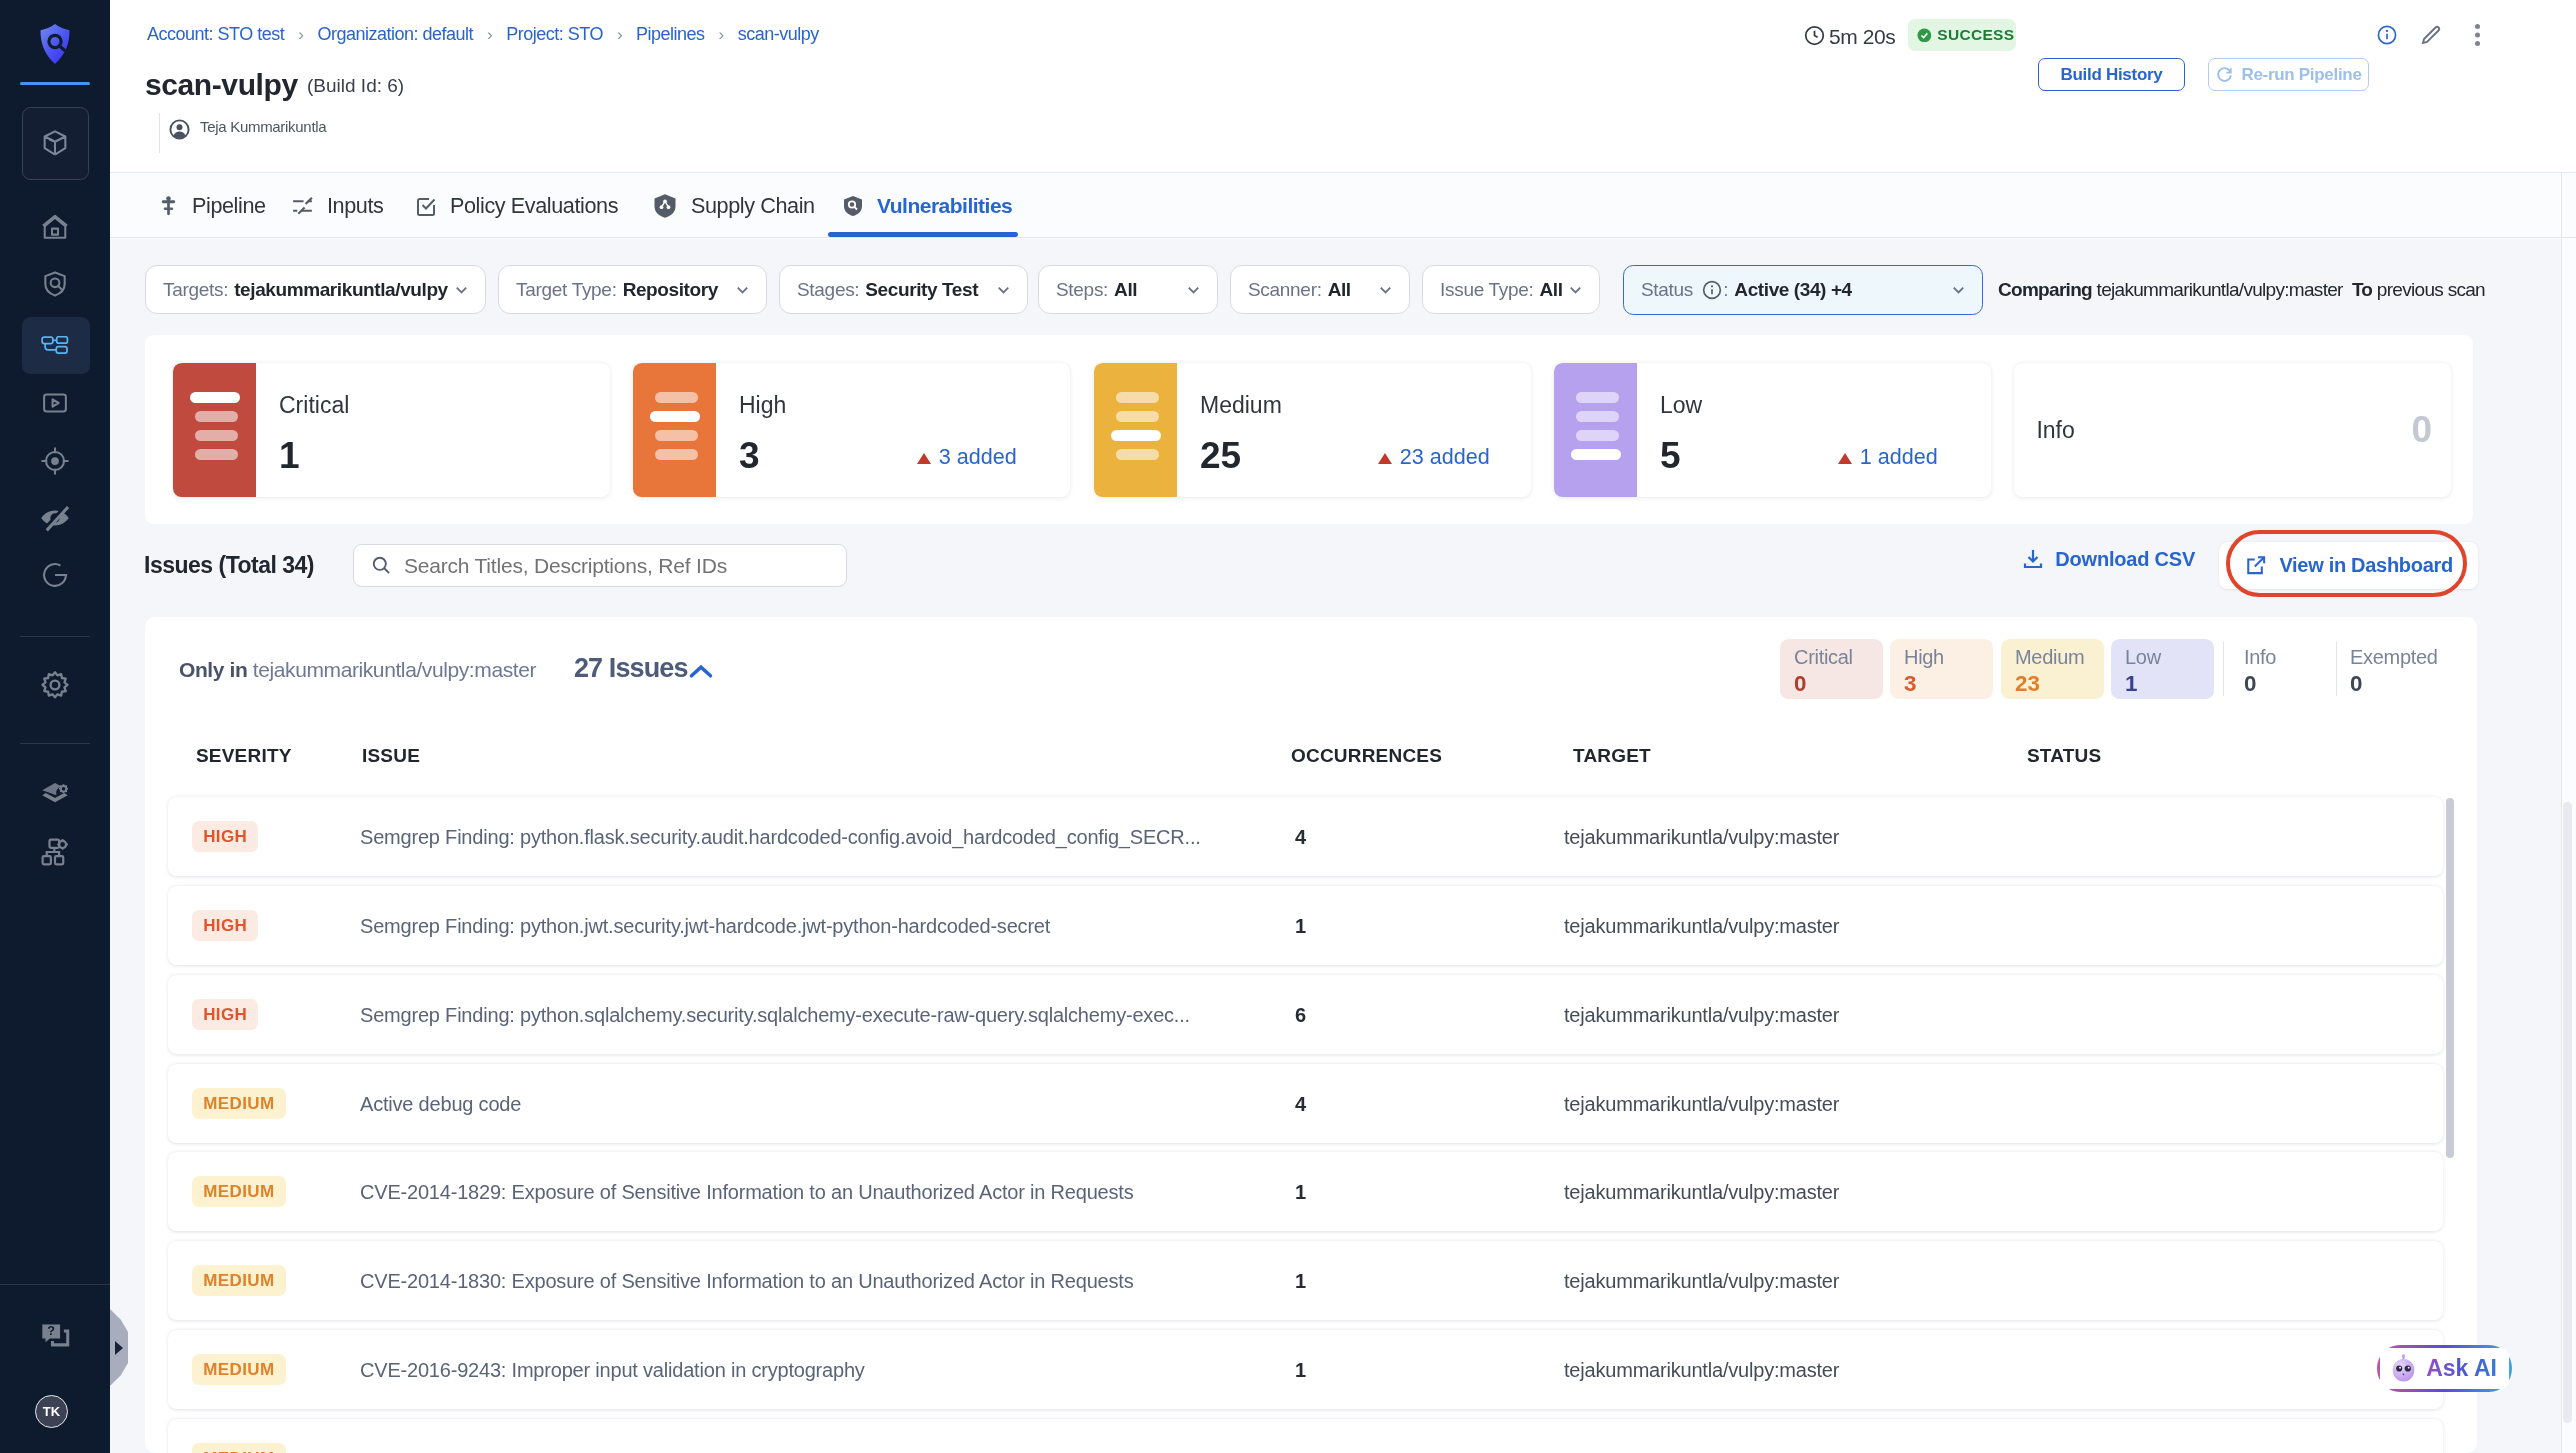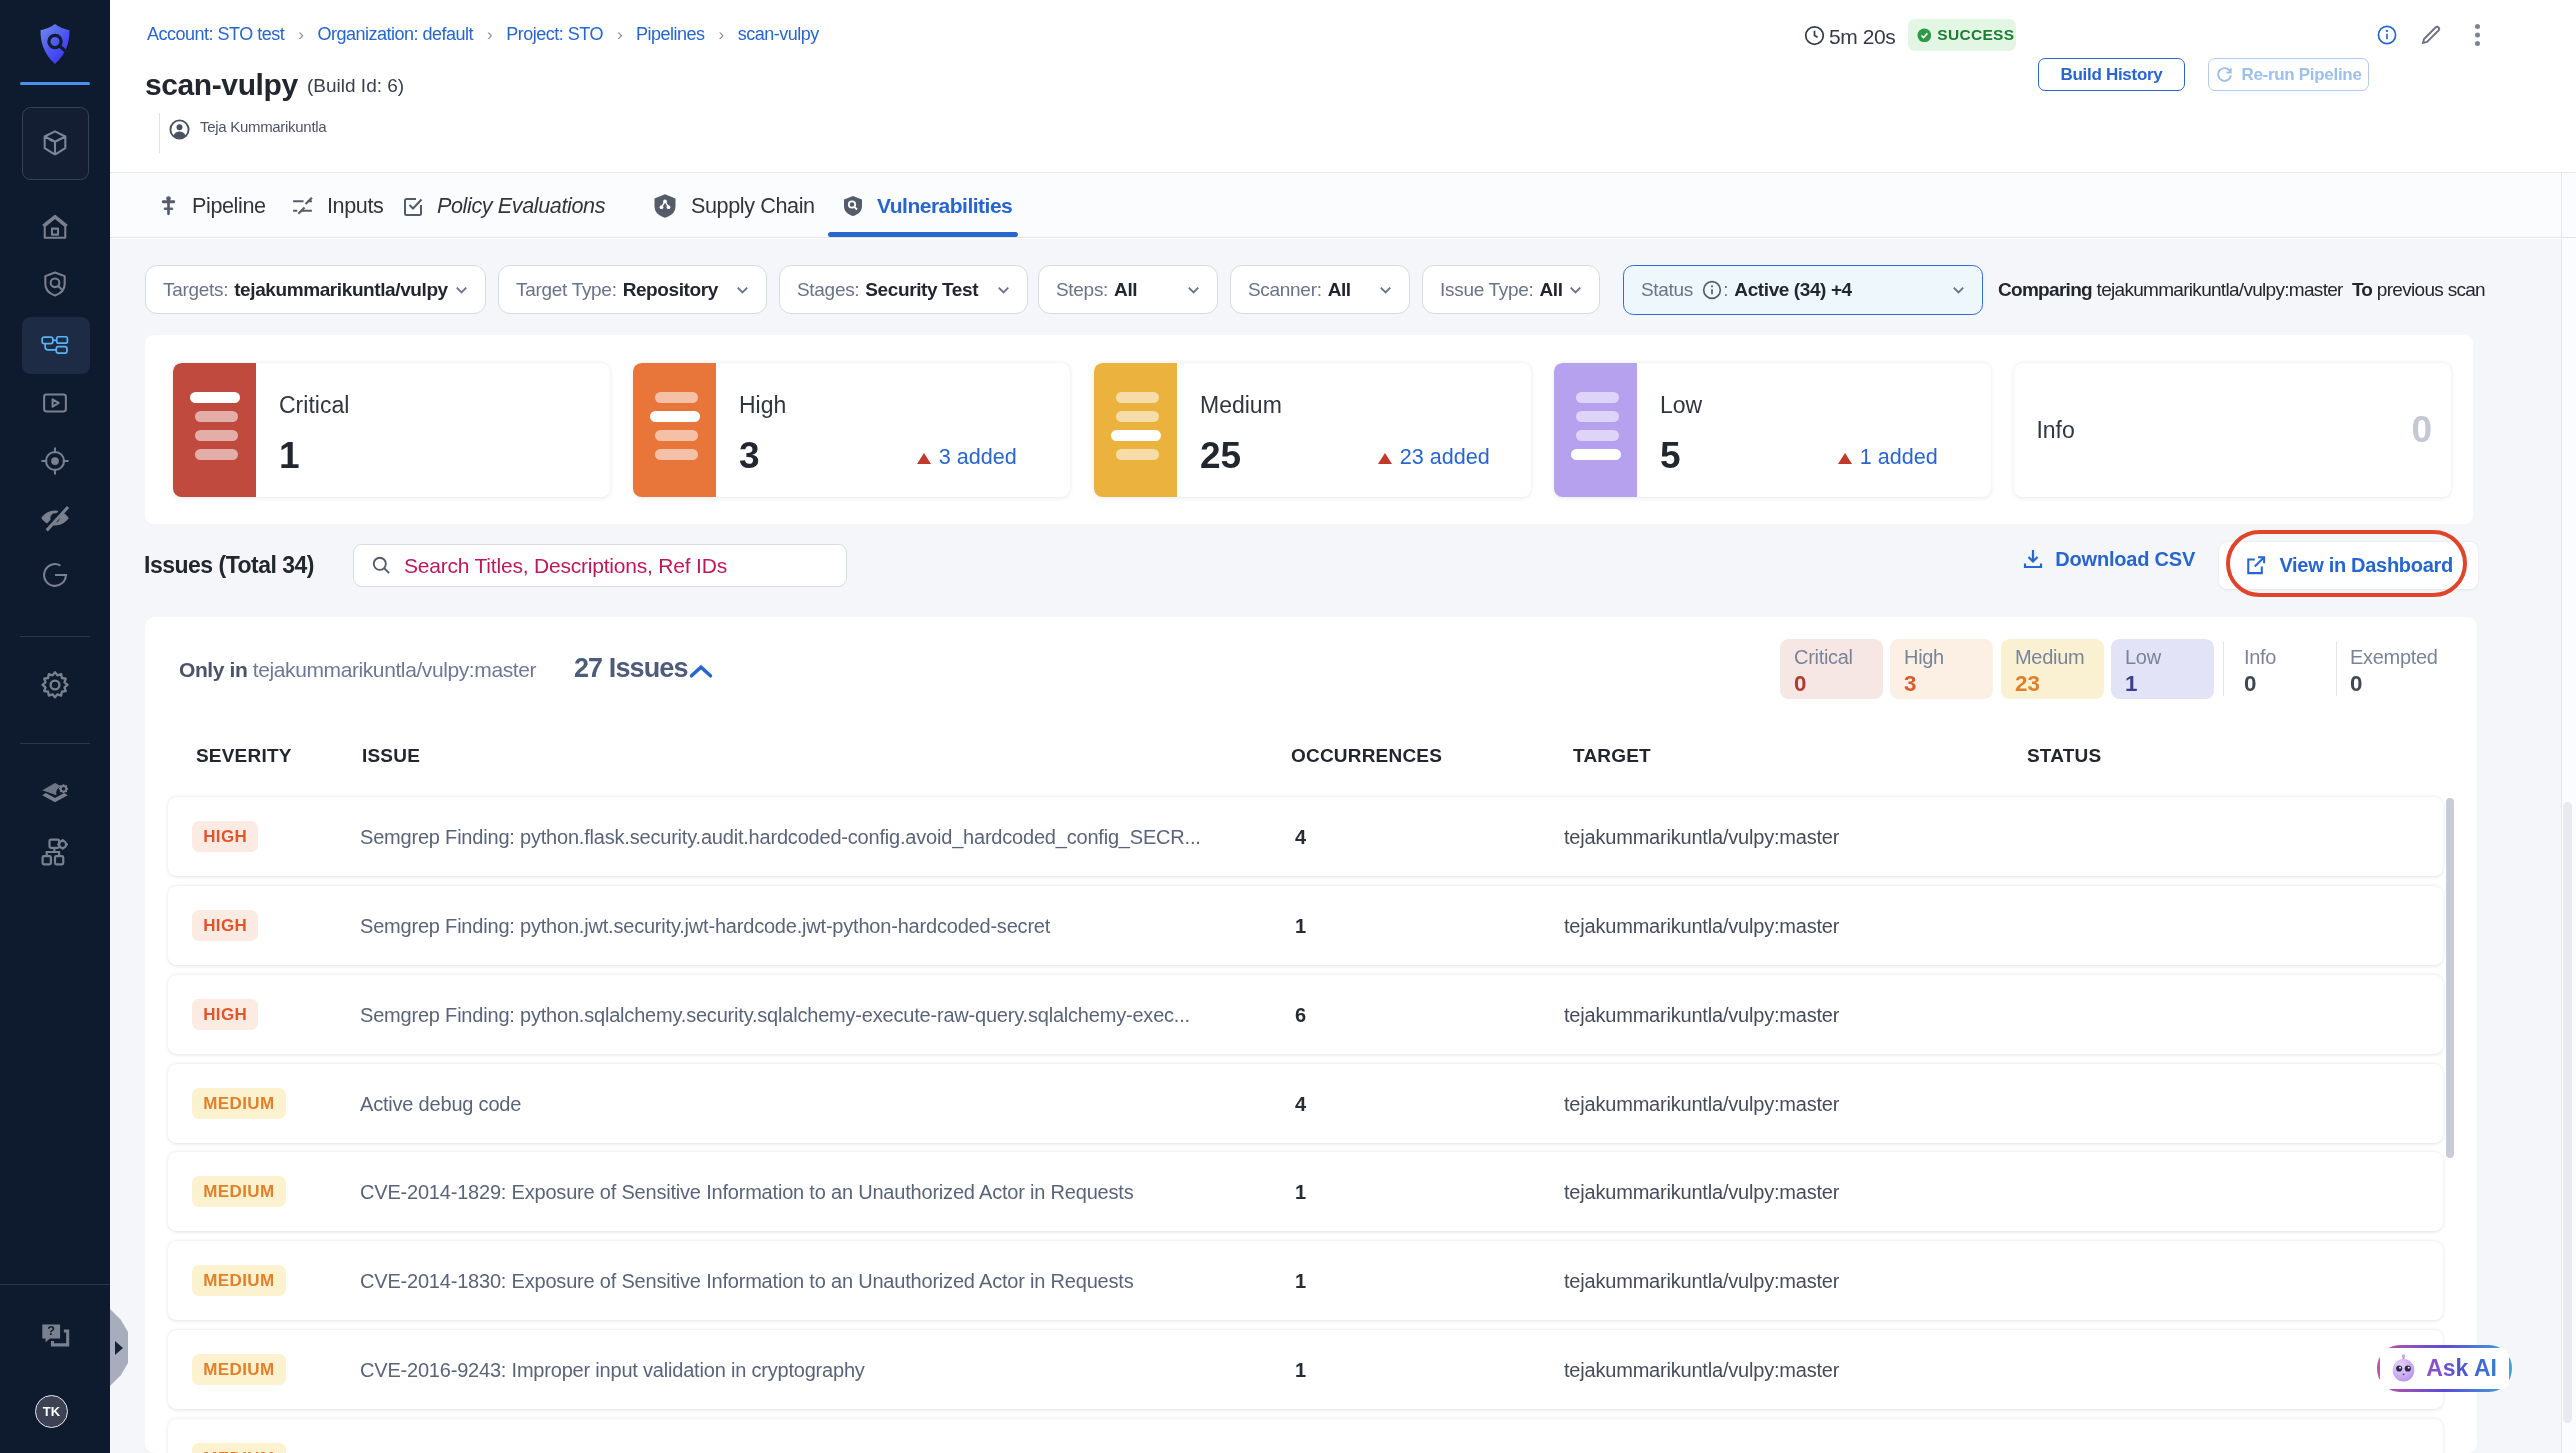--- a/index.html
+++ b/index.html
@@ -116,21 +116,21 @@
     </div>
     <div class="tab" style="left:180px;">
       <svg width="25" height="25" viewBox="0 0 24 24" fill="none" stroke="#555c69" stroke-width="2">
         <path d="M3 7 H13 M17 7 H21 M3 16 H7 M11 16 H21"></path>
         <path d="M14 4 L20 10 M20 4 L14 10" stroke-width="0"></path>
         <path d="M15 9.5 L21 3.5" stroke-width="2"></path>
           <path d="M8 19 L14 13" stroke-width="2"></path>
       </svg>
       Inputs
     </div>
-    <div class="tab" style="left:291px;font-style:italic;">
+    <div class="tab" style="left:304px;">
       <svg width="24" height="24" viewBox="0 0 24 24" fill="none" stroke="#555c69" stroke-width="2">
         <path d="M20 11 V19.5 A1.5 1.5 0 0 1 18.5 21 H5.5 A1.5 1.5 0 0 1 4 19.5 V6.5 A1.5 1.5 0 0 1 5.5 5 H15"></path>
         <path d="M8.5 11 L12 14.5 L20.5 5.5"></path>
       </svg>
       Policy Evaluations
     </div>
     <div class="tab" style="left:541px;">
       <svg width="28" height="28" viewBox="0 0 24 24">
         <path d="M12 2 L21 5.5 V12 C21 17.8 17 20.5 12 22 C7 20.5 3 17.8 3 12 V5.5 Z" fill="#555c69"></path>
         <circle cx="12" cy="8" r="1.6" fill="#fff"></circle>
@@ -238,21 +238,21 @@
         <span style="font-size:37px; font-weight:bold; color:#c3c8d2;">0</span>
       </div>
     </div>
     <div id="toolbar">
       <div class="abs" style="left:34px; top:313px; font-size:23px; letter-spacing:-0.5px; font-weight:bold; color:#22272f;">Issues (Total 34)</div>
       <div class="abs" style="left:243px; top:305px; width:494px; height:43px; background:#fff; border:0.9px solid #d7dae1; border-radius:8.6px; display:flex; align-items:center; padding:0 15.5px;">
         <svg width="22.4" height="22.4" viewBox="0 0 24 24" fill="none" stroke="#555c69" stroke-width="2">
             <circle cx="10.5" cy="10.5" r="6.5"></circle>
             <line x1="15.3" y1="15.3" x2="20.5" y2="20.5"></line>
           </svg>
-        <span style="font-size:21px; letter-spacing:-0.2px; color:#be185d; margin-left:12px;">Search Titles, Descriptions, Ref IDs</span>
+        <span style="font-size:21px; letter-spacing:-0.2px; color:#737373; margin-left:12px;">Search Titles, Descriptions, Ref IDs</span>
       </div>
       <div class="abs" style="left:1911px; top:308px; display:flex; align-items:center;">
         <svg width="24" height="24" viewBox="0 0 24 24" fill="none" stroke="#2765cf" stroke-width="2.2">
             <path d="M12 3 V14 M7.5 10 L12 14.5 L16.5 10"></path>
             <path d="M4 16.5 V20 H20 V16.5"></path>
           </svg>
         <span style="font-size:20px; letter-spacing:-0.2px; white-space:nowrap; font-weight:bold; color:#2765cf; margin-left:10.3px;">Download CSV</span>
       </div>
       <div class="abs" style="left:2109px; top:303px; width:259px; height:47px; background:#fff; border-radius:8.6px; display:flex; align-items:center; padding:0 0 0 26px; box-shadow:0 0.9px 2.6px rgba(20,30,60,0.08);">
         <svg width="22.4" height="22.4" viewBox="0 0 24 24" fill="none" stroke="#2765cf" stroke-width="2.2">

